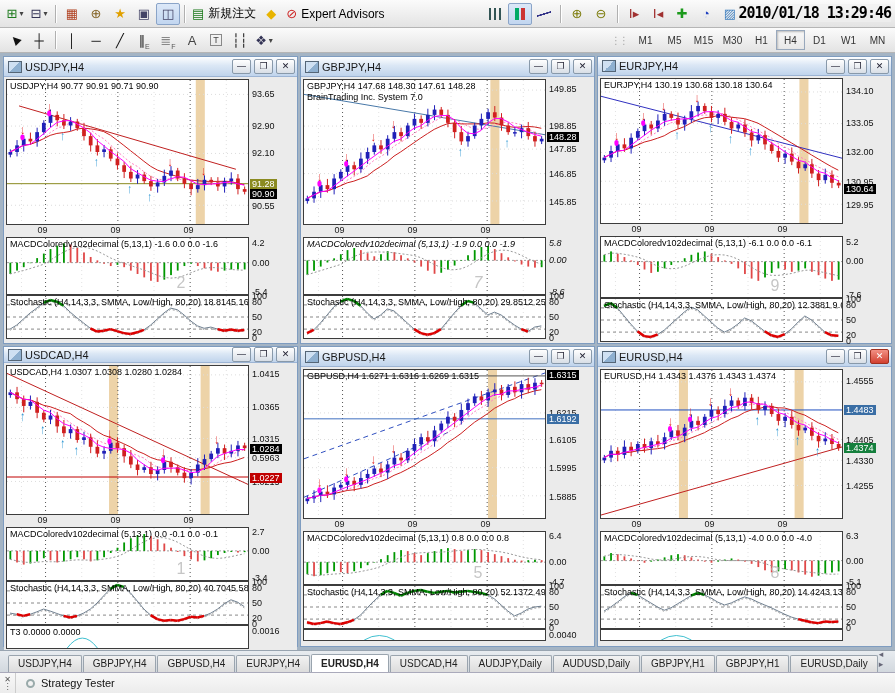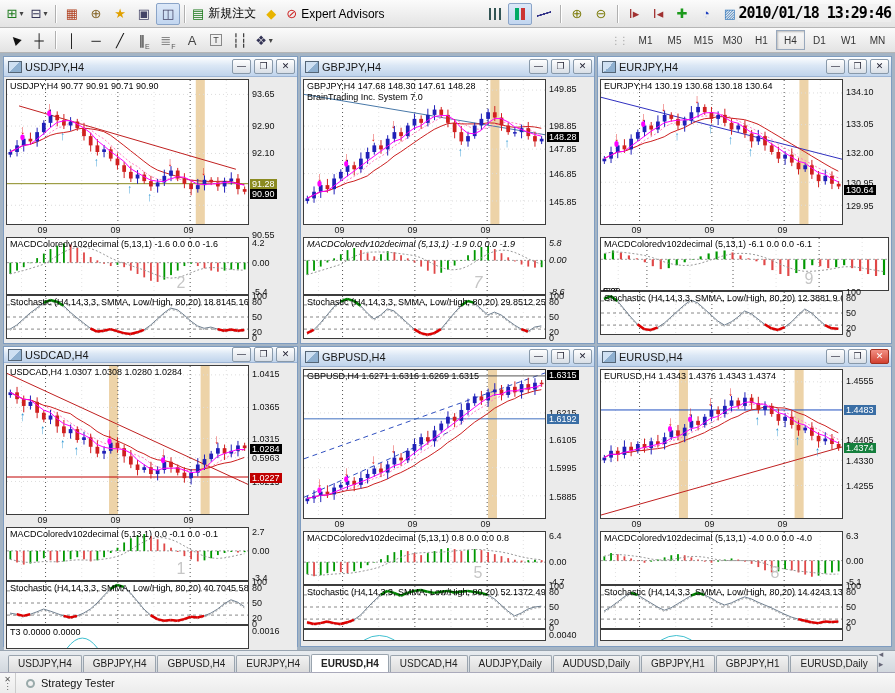--- a/index.html
+++ b/index.html
@@ -319,21 +319,21 @@
                 <text x="140" y="83.92" fill="#2090d0" font-size="9" font-weight="bold">↑</text>
                 <text x="160" y="59.88" fill="#e01010" font-size="9" font-weight="bold">↓</text>
                 <text x="193.33333333333334" y="66.32" fill="#e01010" font-size="9" font-weight="bold">↓</text>
               </svg>
               <div class="info">USDJPY,H4  90.77 90.91 90.71 90.90</div>
             </div>
             <div class="gutter">
               <div class="gtick" style="top: calc(10% - 5px); text-align: center;">93.65</div>
               <div class="gtick" style="top: calc(32% - 5px);">92.90</div>
               <div class="gtick" style="top: calc(51% - 5px);">92.10</div>
-              <div class="gtick" style="top: calc(87% - 5px); margin-top: 29px;">90.55</div>
+              <div class="gtick" style="top: calc(87% - 5px);">90.55</div>
               <div class="gmark" style="top: calc(72% - 5px); background: rgb(138, 138, 32); color: rgb(255, 255, 255);">91.28</div>
               <div class="gmark" style="top: calc(79% - 5px); background: rgb(0, 0, 0); color: rgb(255, 255, 255);">90.90</div>
             </div>
           </div>
           <div class="taxis" style="margin-right: 46px;">
             <span style="left: 13%;">09</span>
             <span style="left: 43%;">09</span>
             <span style="left: 73%;">09</span>
           </div>
           <div class="prow" style="height: 58px;">
@@ -781,21 +781,21 @@
               <div class="gtick" style="top: calc(71% - 5px);">130.95</div>
               <div class="gtick" style="top: calc(87% - 5px);">129.95</div>
               <div class="gmark" style="top: calc(76% - 5px); background: rgb(0, 0, 0); color: rgb(255, 255, 255);">130.64</div>
             </div>
           </div>
           <div class="taxis" style="margin-right: 46px;">
             <span style="left: 13%;">09</span>
             <span style="left: 43%;">09</span>
             <span style="left: 73%;">09</span>
           </div>
-          <div class="prow" style="height: 54px; flex-direction: column;">
+          <div class="prow" style="height: 62px;">
             <div class="pane">
               <svg viewBox="0 0 240 100" preserveAspectRatio="none" class="svgfill">
                 <line x1="38.4" y1="0" x2="38.4" y2="100" stroke="#555" stroke-dasharray="1,3" vector-effect="non-scaling-stroke"></line>
                 <line x1="110.4" y1="0" x2="110.4" y2="100" stroke="#555" stroke-dasharray="1,3" vector-effect="non-scaling-stroke"></line>
                 <line x1="182.4" y1="0" x2="182.4" y2="100" stroke="#555" stroke-dasharray="1,3" vector-effect="non-scaling-stroke"></line>
                 <line x1="14.399999999999999" y1="0" x2="14.399999999999999" y2="100" stroke="#e2e2e2" stroke-dasharray="1,3" vector-effect="non-scaling-stroke"></line>
                 <line x1="74.4" y1="0" x2="74.4" y2="100" stroke="#e2e2e2" stroke-dasharray="1,3" vector-effect="non-scaling-stroke"></line>
                 <line x1="146.4" y1="0" x2="146.4" y2="100" stroke="#e2e2e2" stroke-dasharray="1,3" vector-effect="non-scaling-stroke"></line>
                 <line x1="218.4" y1="0" x2="218.4" y2="100" stroke="#e2e2e2" stroke-dasharray="1,3" vector-effect="non-scaling-stroke"></line>
                 <line x1="0" y1="41" x2="240" y2="41" stroke="#a0a0a0" stroke-dasharray="2,2" vector-effect="non-scaling-stroke"></line>

